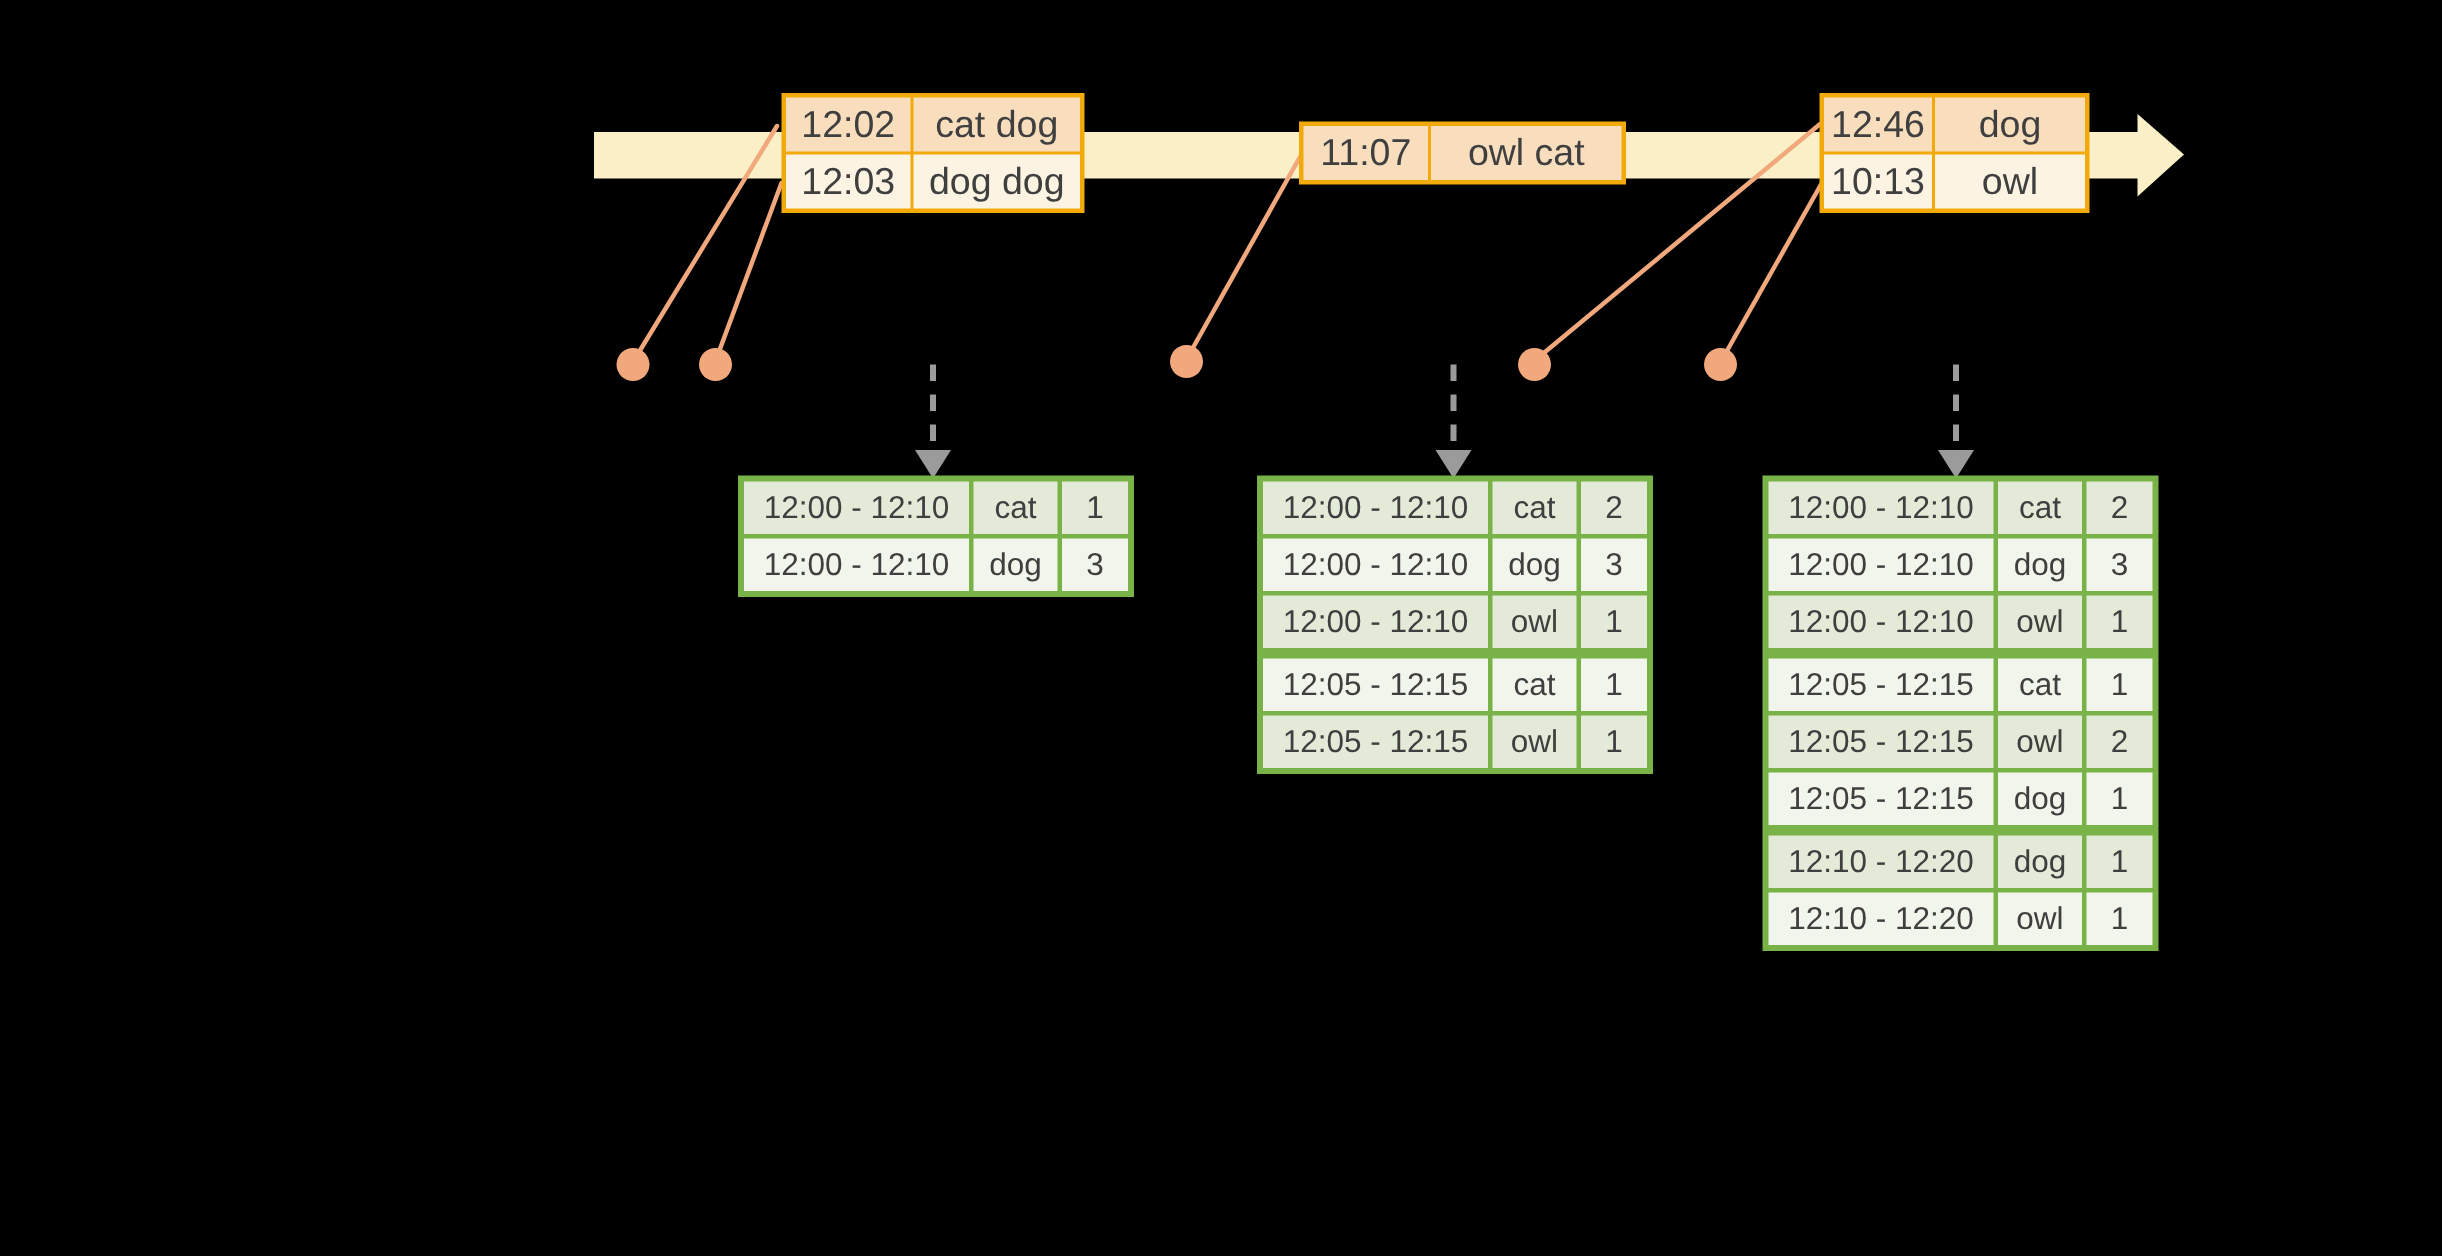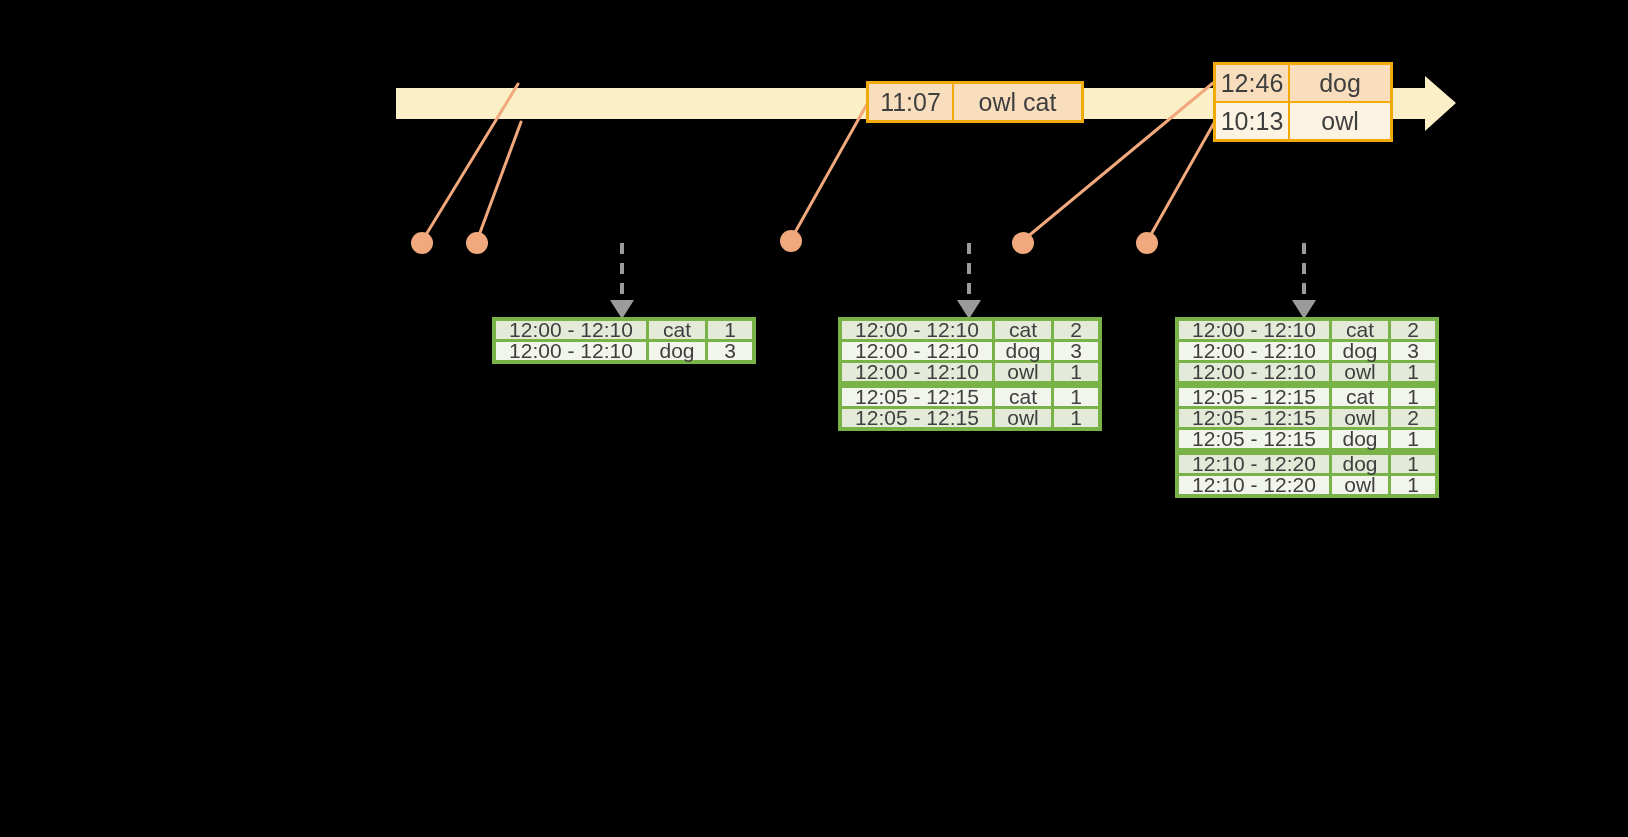--- a/index.html
+++ b/index.html
@@ -55,21 +55,21 @@
     background: #79b246;
     padding: 4px;
     display: flex;
     flex-direction: column;
     gap: 3px;
     box-sizing: border-box;
   }
   .grow { display: flex; gap: 3px; }
   .grow.group-start { margin-top: 4px; }
   .gcell {
-    height: 18px;
+    height: 35px;
     display: flex;
     align-items: center;
     justify-content: center;
     font-size: 21px;
     color: #3f3f3f;
   }
   .grow.dark  .gcell { background: #e3ebd8; }
   .grow.light .gcell { background: #f2f5ec; }
   .gcell.window { width: 150px; }
   .gcell.word   { width: 56px; }
@@ -106,20 +106,30 @@
       <line x1="969" y1="243" x2="969" y2="302" stroke-dasharray="11 9"></line>
       <line x1="1304" y1="243" x2="1304" y2="302" stroke-dasharray="11 9"></line>
     </g>
     <g fill="#9b9b9b">
       <polygon points="610,300 634,300 622,319"></polygon>
       <polygon points="957,300 981,300 969,319"></polygon>
       <polygon points="1292,300 1316,300 1304,319"></polygon>
     </g>
   </svg>
 
+  <div class="etable et1" style="left:521px; top:62px;">
+    <div class="erow">
+      <div class="ecell time peach">12:02</div>
+      <div class="ecell words peach">cat dog</div>
+    </div>
+    <div class="erow">
+      <div class="ecell time cream">12:03</div>
+      <div class="ecell words cream">dog dog</div>
+    </div>
+  </div>
 
   <div class="etable et2" style="left:866px; top:81px;">
     <div class="erow">
       <div class="ecell time peach">11:07</div>
       <div class="ecell words peach">owl cat</div>
     </div>
   </div>
 
   <div class="etable et3" style="left:1213px; top:62px;">
     <div class="erow">

